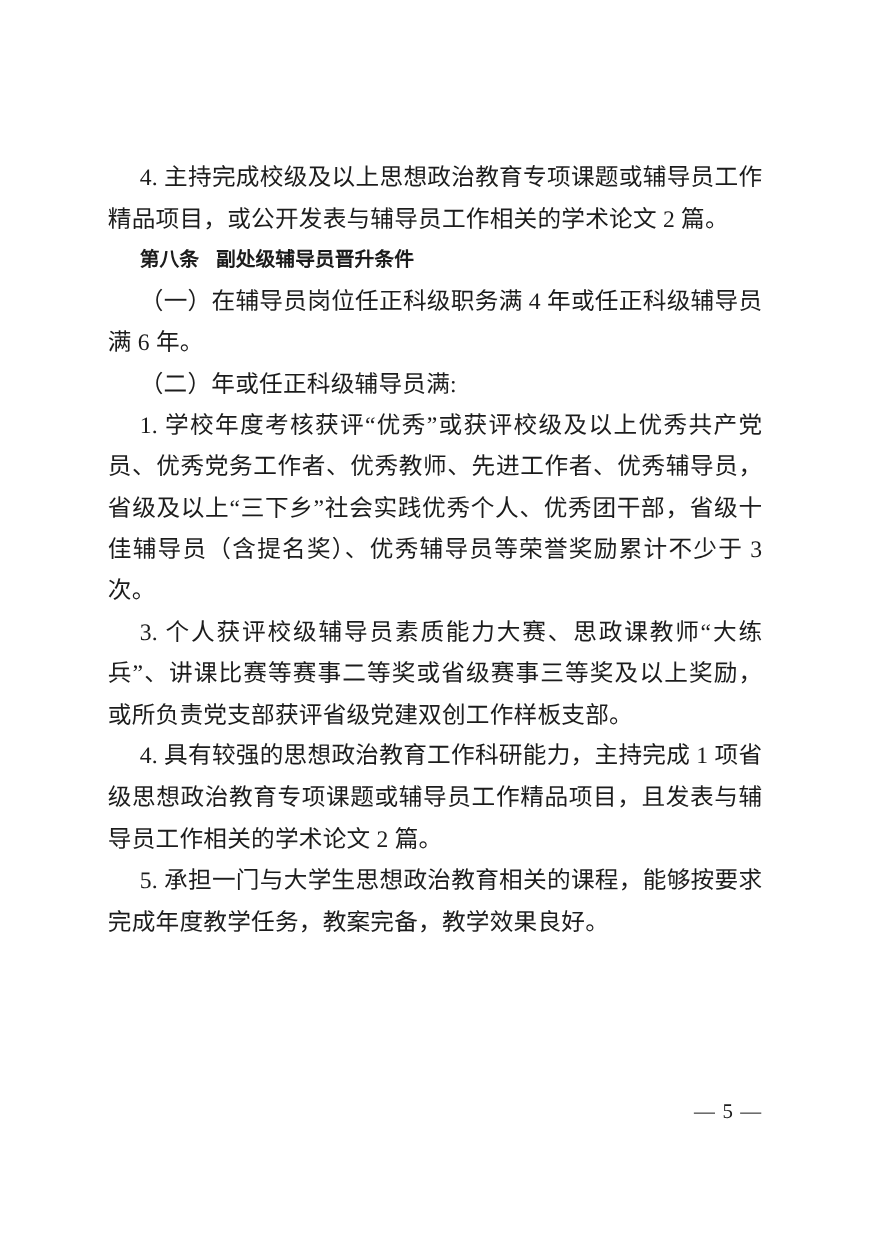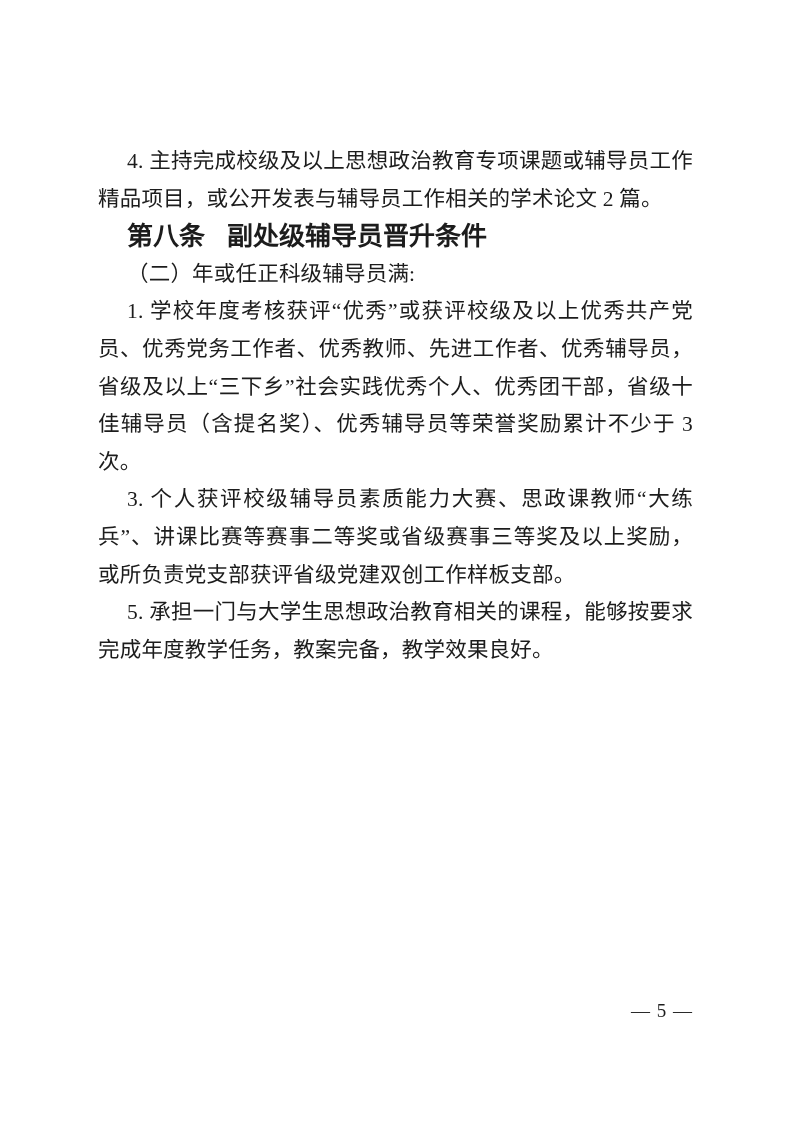--- a/index.html
+++ b/index.html
@@ -25,21 +25,21 @@
   .para {
     margin: 0;
     font-size: 21.5px;
     line-height: 37.6px;
     text-align: justify;
     text-indent: 29px;
     letter-spacing: 0.2px;
     word-break: break-all;
   }
   .heading {
-    font-size: 26px;
+    font-size: 18px;
     line-height: 37.6px;
     margin: 0;
     text-indent: 29px;
     white-space: nowrap;
   }
   .heading .article-label {
     font-family: "Liberation Sans", "DejaVu Sans", sans-serif;
     font-weight: bold;
   }
   .heading .article-title {
@@ -62,27 +62,29 @@
 
 <div class="page">
   <main class="content">
 
     <p class="para">4. 主持完成校级及以上思想政治教育专项课题或辅导员工作精品项目，或公开发表与辅导员工作相关的学术论文 2 篇。</p>
 
 
 
     <p class="heading"><span class="article-label">第八条</span><span class="article-title">副处级辅导员晋升条件</span></p>
 
+    <p class="para">（一）在辅导员岗位任正科级职务满 4 年或任正科级辅导员满 6 年。</p>
 
     <p class="para">（二）年或任正科级辅导员满:</p>
 
     <p class="para">1. 学校年度考核获评“优秀”或获评校级及以上优秀共产党员、优秀党务工作者、优秀教师、先进工作者、优秀辅导员，省级及以上“三下乡”社会实践优秀个人、优秀团干部，省级十佳辅导员（含提名奖）、优秀辅导员等荣誉奖励累计不少于 3 次。</p>
 
 
     <p class="para">3. 个人获评校级辅导员素质能力大赛、思政课教师“大练兵”、讲课比赛等赛事二等奖或省级赛事三等奖及以上奖励，或所负责党支部获评省级党建双创工作样板支部。</p>
 
+    <p class="para">4. 具有较强的思想政治教育工作科研能力，主持完成 1 项省级思想政治教育专项课题或辅导员工作精品项目，且发表与辅导员工作相关的学术论文 2 篇。</p>
 
     <p class="para">5. 承担一门与大学生思想政治教育相关的课程，能够按要求完成年度教学任务，教案完备，教学效果良好。</p>
 
   </main>
 
   <div class="footer">— 5 —</div>
 </div>
 
 </body></html>

